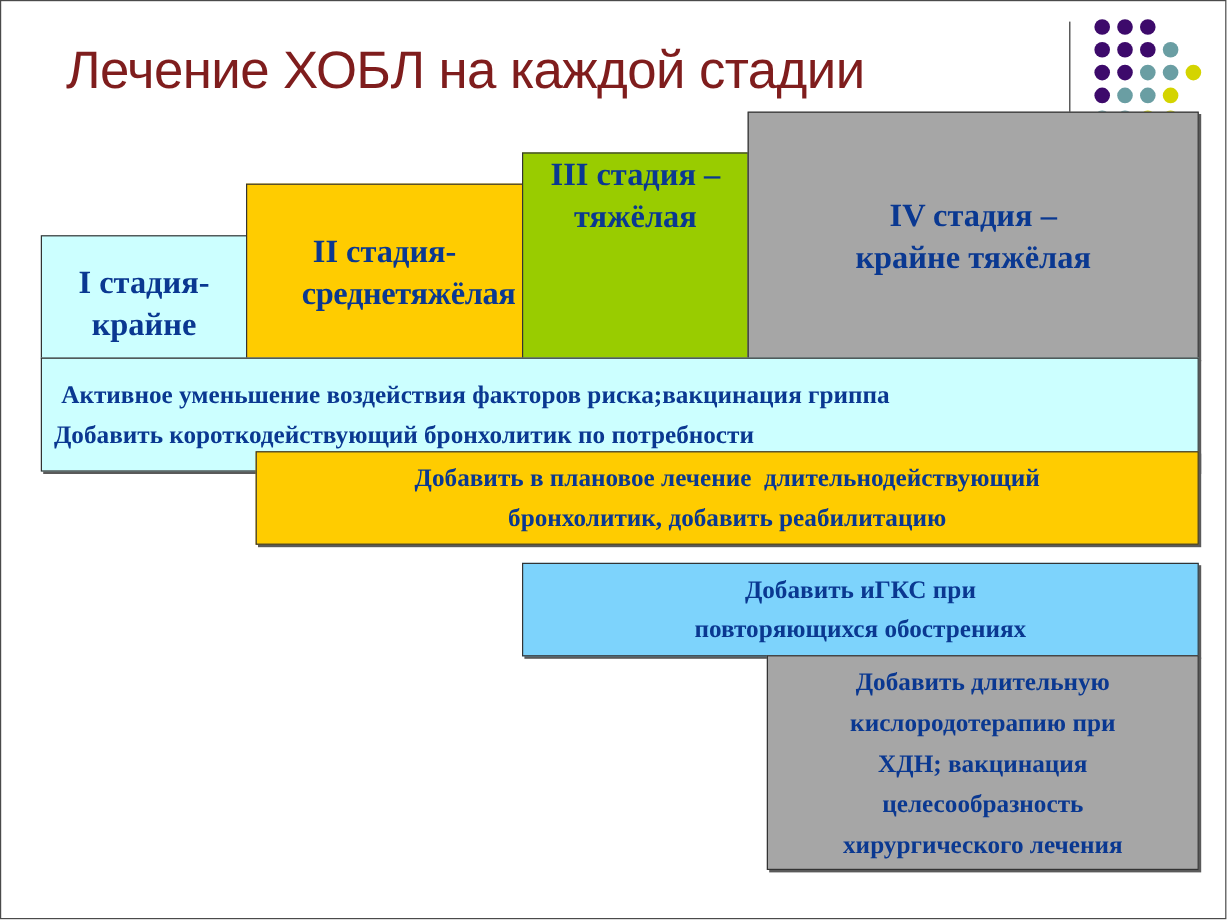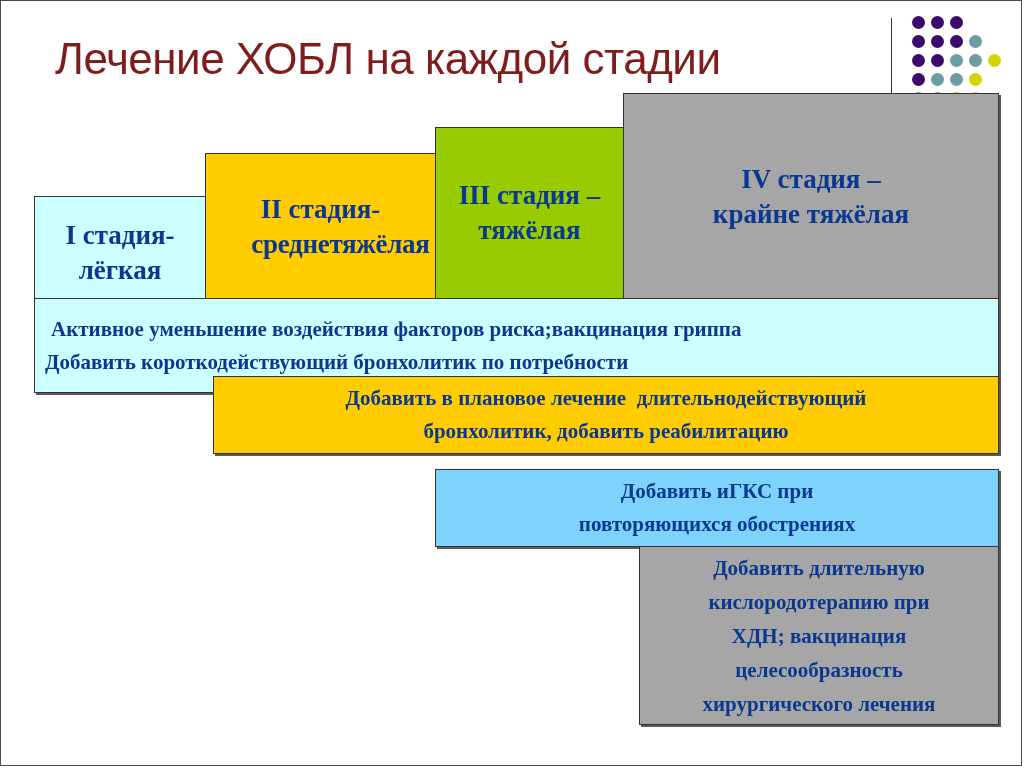--- a/index.html
+++ b/index.html
@@ -66,29 +66,29 @@
   <div class="dot" style="left:57px;top:57px;background:#d4d400"></div>
 
   <div class="dot" style="left:0;top:76px;background:#6a9ea3"></div>
   <div class="dot" style="left:19px;top:76px;background:#6a9ea3"></div>
   <div class="dot" style="left:38px;top:76px;background:#d4d400"></div>
   <div class="dot" style="left:57px;top:76px;background:#d4d400"></div>
 </div>
 
 <div class="box stage-text" style="left:34px;top:196px;width:172px;height:103px;background:#ccffff;padding-top:10px;">
   <div>I стадия-</div>
-  <div>лёгкая</div>
+  <div>крайне</div>
 </div>
 
 <div class="box stage-text" style="left:205px;top:153px;width:231px;height:146px;background:#ffcc00;justify-content:flex-start;padding-top:38px;">
   <div>II стадия-</div>
   <div style="letter-spacing:-0.3px;margin-left:40px;">среднетяжёлая</div>
 </div>
 
-<div class="box stage-text" style="left:435px;top:127px;width:189px;height:172px;background:#99cc00;justify-content:flex-start;padding-top:50px;">
+<div class="box stage-text" style="left:435px;top:127px;width:189px;height:172px;background:#99cc00;justify-content:flex-start;">
   <div>III стадия –</div>
   <div>тяжёлая</div>
 </div>
 
 <div class="box stage-text" style="left:623px;top:93px;width:376px;height:206px;background:#a6a6a6;justify-content:flex-start;padding-top:68px;">
   <div>IV стадия –</div>
   <div>крайне тяжёлая</div>
 </div>
 
 <div class="box row-text" style="left:34px;top:298px;width:965px;height:95px;background:#ccffff;align-items:flex-start;padding-left:10px;">

